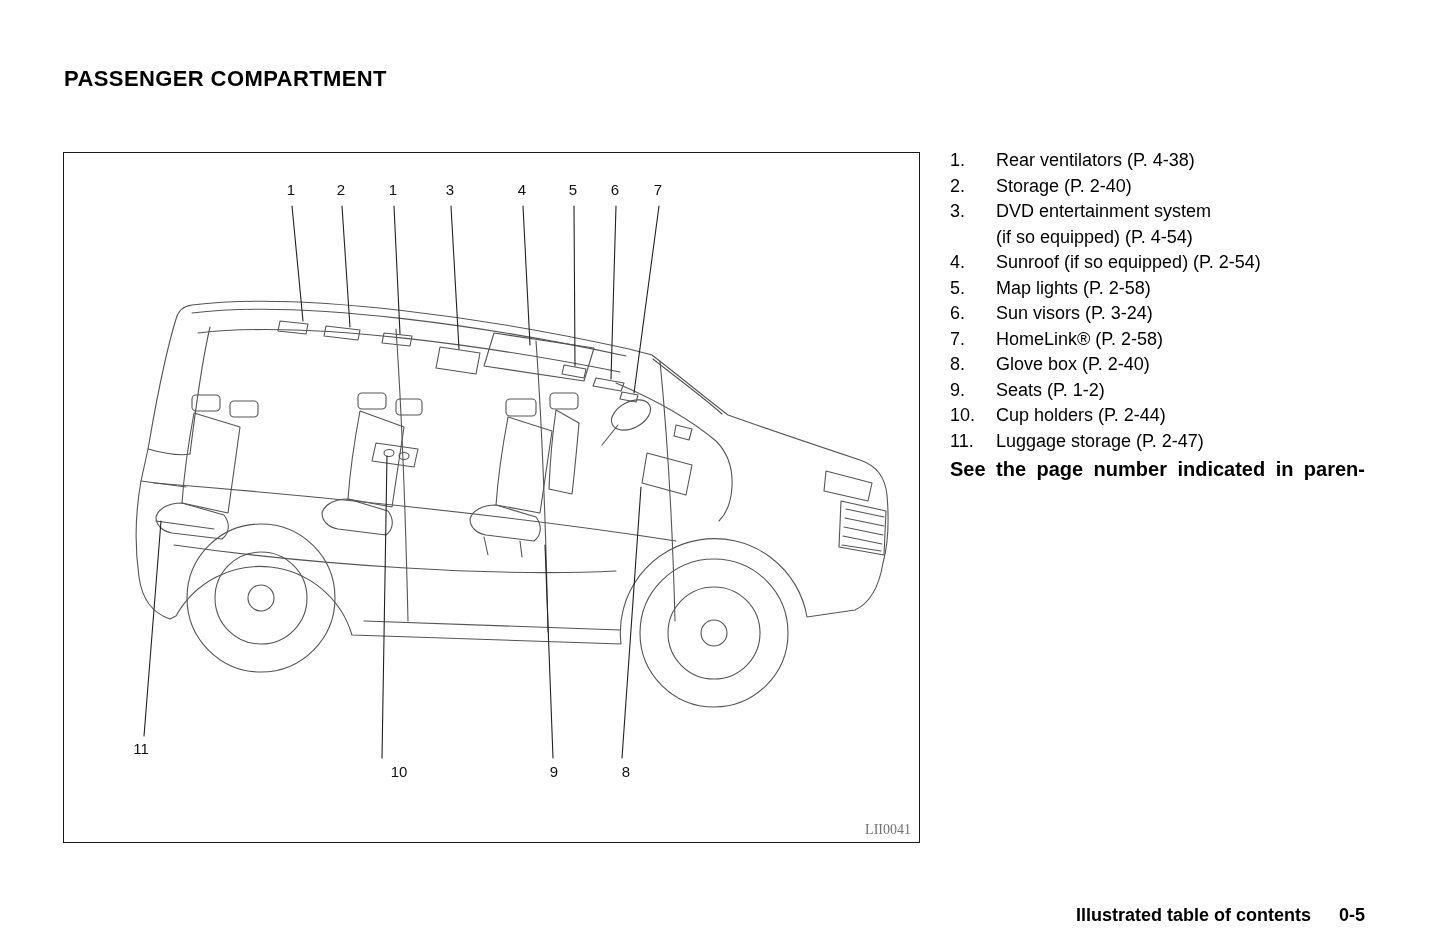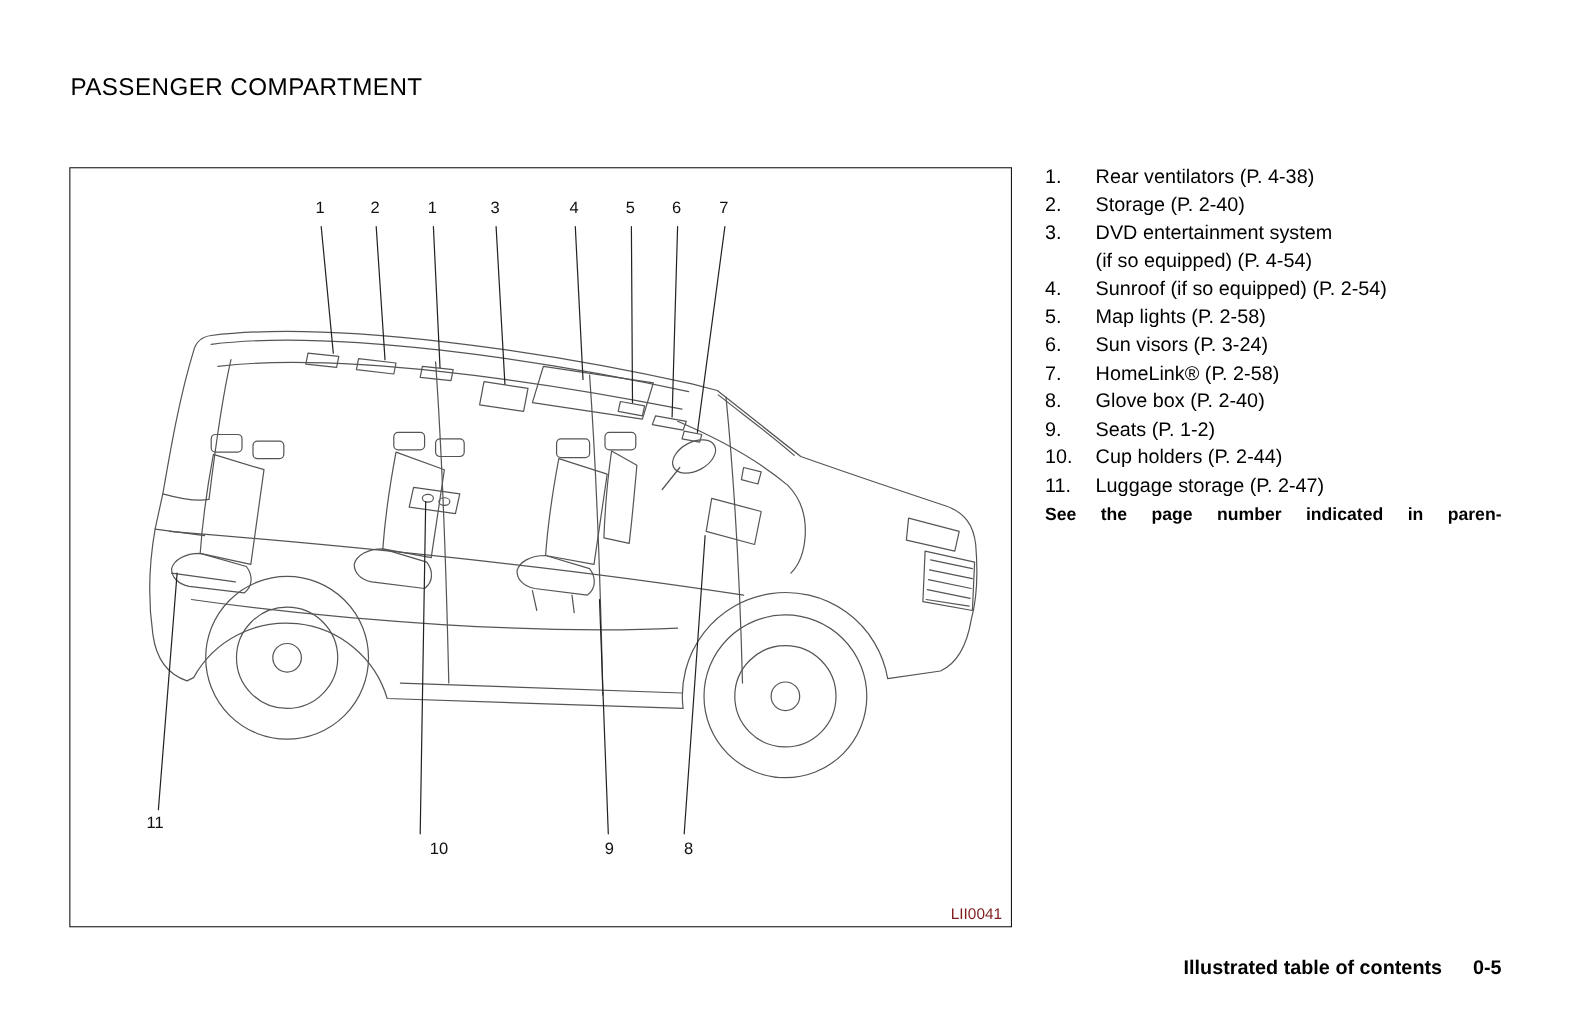--- a/index.html
+++ b/index.html
@@ -6,53 +6,53 @@
   html,body { background:#ffffff; }
   body {
     position:relative;
     width:1445px; height:941px;
     overflow:hidden;
     font-family:"Liberation Sans","DejaVu Sans",sans-serif;
     color:#000;
   }
   .page-title {
     position:absolute; left:64px; top:66px;
-    font-size:22px; font-weight:400; letter-spacing:.4px;
+    font-size:22px; font-weight:700; letter-spacing:.4px;
   }
   .figure-box {
     position:absolute; left:63px; top:152px;
     width:857px; height:691px;
     border:1px solid #1a1a1a;
     background:#fff;
   }
   .figure-box svg { position:absolute; left:0; top:0; }
   .callout {
     position:absolute;
     transform:translateX(-50%);
     font-size:15px; line-height:15px;
     color:#111;
   }
   .figure-code {
     position:absolute; right:8px; bottom:4px;
-    font-size:14px; color:#7f1d1d;
+    font-size:14px; color:#737373;font-family:Liberation Serif, serif;
   }
   .legend {
     position:absolute; left:950px; top:148px; width:415px;
   }
   .legend-item { display:flex; font-size:18px; line-height:25.5px; }
   .legend-num  { width:46px; flex:none; }
   .legend-text { white-space:pre-line; }
-  .legend-note { margin-top:3px; font-weight:700; font-size:16px; line-height:24.5px; }
+  .legend-note { margin-top:3px; font-weight:700; font-size:20px; line-height:24.5px; }
   .note-l1 { text-align:justify; text-align-last:justify; }
   .page-footer {
     position:absolute; top:869px; right:80px;
     font-size:18px; font-weight:700;
     display:flex; align-items:flex-end;
   }
-  .page-footer .footer-page { margin-left:28px; }
+  .page-footer .footer-page { margin-left:28px;margin-top:36px; }
 </style>
 </head>
 <body>
 
 <h1 class="page-title">PASSENGER COMPARTMENT</h1>
 
 <div class="figure-box">
 
   <svg width="855" height="689" viewBox="0 0 855 689" fill="none" stroke="#555" stroke-width="1.1" stroke-linecap="round" stroke-linejoin="round">
 

